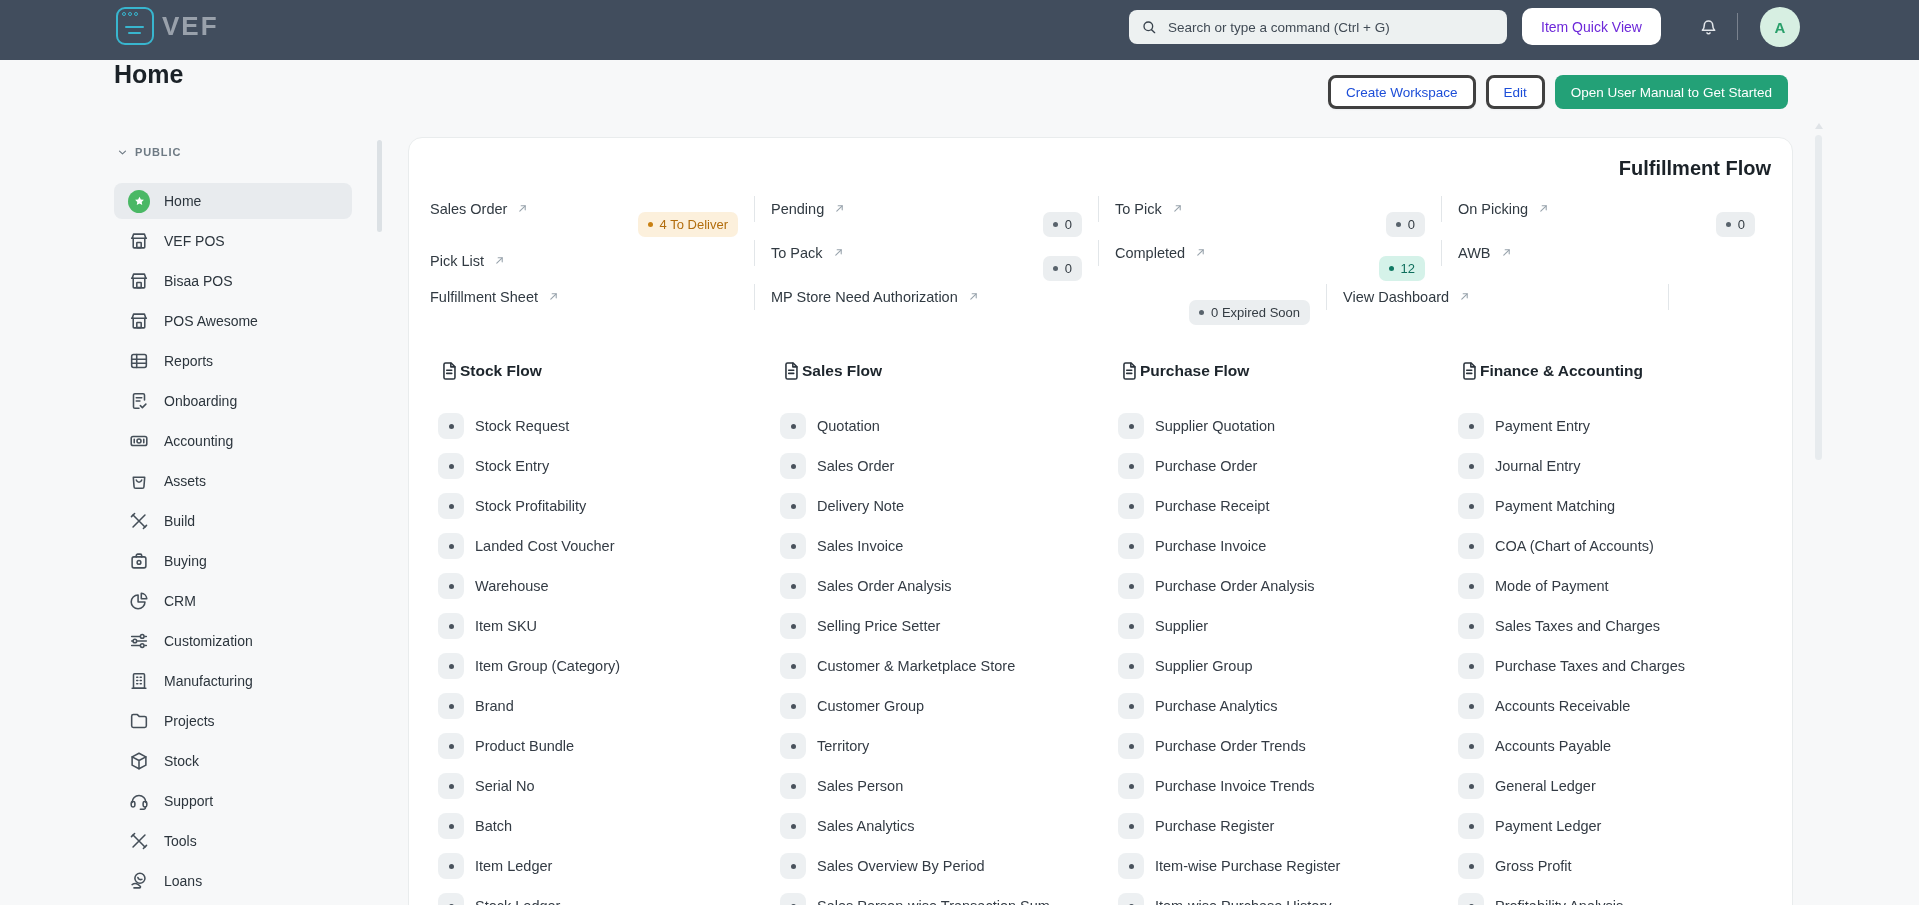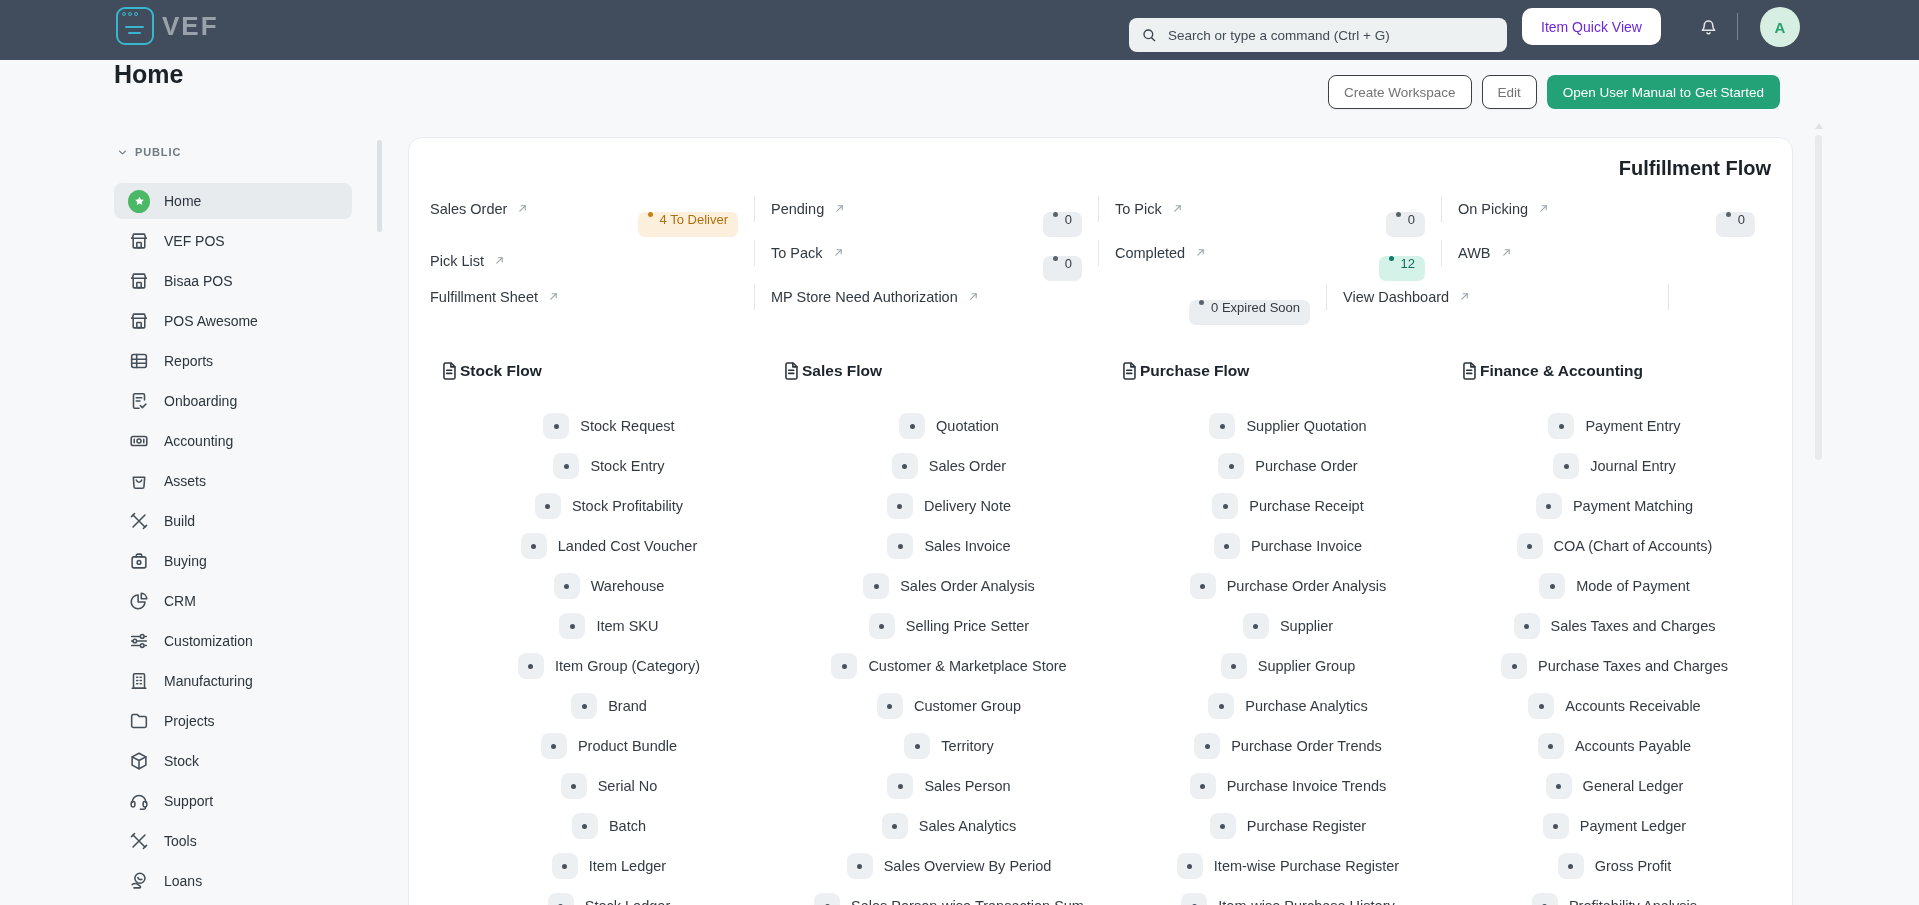--- a/index.html
+++ b/index.html
@@ -10,35 +10,35 @@
   }
 
   
   .navbar { position:absolute; top:0; left:0; width:1919px; height:60px; background:var(--navbar-bg,#414d5d); }
   .logo-box { position:absolute; left:116px; top:7px; width:38px; height:38px; border:2px solid var(--logo-teal,#38b6cf); border-radius:9px; cursor:pointer; }
   .logo-dots { position:absolute; top:3px; left:4px; display:flex; gap:2px; }
   .logo-dot { width:4px; height:4px; border:1px solid var(--logo-teal,#38b6cf); border-radius:50%; }
   .logo-line1 { position:absolute; top:17px; left:7px; width:19px; height:2px; background:var(--logo-teal,#38b6cf); border-radius:1px; }
   .logo-line2 { position:absolute; top:23px; left:10px; width:13px; height:2px; background:var(--logo-teal,#38b6cf); border-radius:1px; }
   .brand-text { position:absolute; left:162px; top:11px; font-size:26px; font-weight:bold; color:#99a1ab; letter-spacing:2px; }
-  .search { position:absolute; left:1129px; top:10px; width:378px; height:34px; background:#edf1f1; border-radius:8px; display:flex; align-items:center; padding:0 12px; gap:9px;margin-top:8px; }
+  .search { position:absolute; left:1129px; top:10px; width:378px; height:34px; background:#edf1f1; border-radius:8px; display:flex; align-items:center; padding:0 12px; gap:9px; }
   .search svg { width:16px; height:16px; color:#39434d; flex:none; }
   .search input { background:transparent; border:none; outline:none; width:100%; font-family:"Liberation Sans",sans-serif; font-size:13.5px; color:#39434d; }
   .search input::placeholder { color:#414b55; opacity:1; }
   .quick-view-btn { position:absolute; left:1522px; top:8px; height:37px; padding:0 19px; background:#ffffff; border:none; border-radius:10px; font-family:"Liberation Sans",sans-serif; font-size:14px; color:#6d28d9; cursor:pointer; }
   .bell { position:absolute; left:1697px; top:15px; width:23px; height:23px; color:#e2e6ea; cursor:pointer; }
   .bell svg { width:100%; height:100%; }
   .nav-divider { position:absolute; left:1737px; top:13px; width:1px; height:27px; background:rgba(255,255,255,.3); }
   .avatar { position:absolute; left:1760px; top:7px; width:40px; height:40px; border-radius:50%; background:var(--avatar-bg,#d7efe2); color:var(--avatar-text,#2aa06b); display:flex; align-items:center; justify-content:center; font-size:15px; font-weight:bold; cursor:pointer; }
 
   
   .page-title { position:absolute; left:114px; top:60px; font-size:25px; font-weight:700; color:#1b2228; }
   .header-actions { position:absolute; top:75px; left:1328px; height:34px; display:flex; gap:10px; }
   .header-actions button { height:34px; border-radius:8px; font-family:"Liberation Sans",sans-serif; font-size:13.5px; cursor:pointer; white-space:nowrap; }
-  .btn-white { background:#fff; border:1px solid #404040; box-shadow:0 1px 2px rgba(25,39,52,.05); color:#737373; padding:0 15px; }
+  .btn-white { background:#fff; border:3px solid #404040; box-shadow:0 1px 2px rgba(25,39,52,.05); color:#1d4ed8; padding:0 15px; }
   .btn-green { background:var(--accent-green,#23a177); border:none; color:#fff; padding:0 16px; }
 
   
   .sidebar { position:absolute; left:114px; top:142px; width:238px; }
   .sb-section { display:flex; align-items:center; gap:6px; height:20px; margin-bottom:21px; padding-left:2px; color:#6e7a84; font-size:11px; font-weight:bold; letter-spacing:.08em; cursor:pointer; }
   .sb-section svg { width:13px; height:13px; color:#6e7a84; }
   .sb-item { height:36px; margin-bottom:4px; display:flex; align-items:center; padding-left:14px; gap:14px; border-radius:8px; font-size:14px; color:#2c353d; cursor:pointer; }
   .sb-item.active { background:#e8ebee; }
   .sb-icon { width:22px; height:22px; color:#454f59; display:flex; align-items:center; justify-content:center; flex:none; }
   .sb-icon svg { width:22px; height:22px; }
@@ -50,35 +50,35 @@
   .card { position:absolute; left:408px; top:137px; width:1385px; height:820px; background:#fff; border:1px solid #e9eced; border-radius:14px; padding:17px 21px; }
   .ff-title { font-size:20px; font-weight:700; color:#1b2228; line-height:27px;text-align:right; }
   .ff-rows { margin-top:13px; }
   .ff-row { display:flex; align-items:center; height:27px; margin-bottom:17px; }
   .ff-seg { display:flex; align-items:center; height:100%; flex:none; }
   .ff-seg.pad { padding-left:16px; }
   .ff-seg.grow { flex:1; }
   .ff-spacer { flex:1; }
   .ff-link { display:flex; align-items:center; gap:9px; font-size:14.5px; font-weight:500; color:#313a42; cursor:pointer; white-space:nowrap; }
   .ff-link svg { width:13px; height:13px; color:#98a3ac; }
-  .badge { height:25px; border-radius:7px; padding:0 10px; display:flex; gap:7px; font-size:13px; margin-right:16px; white-space:nowrap; cursor:pointer;margin-top:32px; }
+  .badge { height:25px; border-radius:7px; padding:0 10px; display:flex; align-items:center; gap:7px; font-size:13px; margin-right:16px; white-space:nowrap; cursor:pointer;margin-top:32px; }
   .badge .dot { width:5px; height:5px; border-radius:50%; flex:none; }
   .badge.gray   { background:var(--badge-gray-bg,#ebeef0);   color:var(--badge-gray-text,#343c43); }
   .badge.gray .dot   { background:#59636c; }
   .badge.orange { background:var(--badge-orange-bg,#fcf0dc); color:var(--badge-orange-text,#b26d0d); }
   .badge.orange .dot { background:#c98012; }
   .badge.teal   { background:var(--badge-teal-bg,#d5f2e9);   color:var(--badge-teal-text,#0e6e5c); }
   .badge.teal .dot   { background:#117a64; }
   .vdiv { width:1px; height:26px; background:#e2e6e9; flex:none; }
 
   
   .columns { position:absolute; left:29px; right:21px; top:218px; display:grid; grid-template-columns:342px 338px 340px 1fr; }
   .col-header { display:flex; align-items:center; height:30px; margin-bottom:20px; font-size:15.5px; font-weight:700; color:#1d252c; }
   .col-header svg { width:22px; height:22px; color:#2a333c; flex:none; }
-  .col-item { display:flex; align-items:center; gap:11px; height:40px; font-size:14.5px; color:#333b44; cursor:pointer;justify-content:center; }
+  .col-item { display:flex; align-items:center; gap:11px; height:40px; font-size:14.5px; color:#333b44; cursor:pointer; }
   .item-badge { width:26px; height:26px; border-radius:8px; background:#edf0f2; display:flex; align-items:center; justify-content:center; flex:none; }
   .item-badge .dot { width:5px; height:5px; border-radius:50%; background:#49525c; }
 
   
   .main-scroll { position:absolute; left:1815px; top:135px; width:7px; height:325px; background:#e7ebee; border-radius:4px; cursor:pointer; }
   .main-scroll-arrow { position:absolute; left:1815px; top:123px; width:0; height:0; border-left:4px solid transparent; border-right:4px solid transparent; border-bottom:6px solid #dfe3e7; }
 </style>
 </head>
 <body>
 

